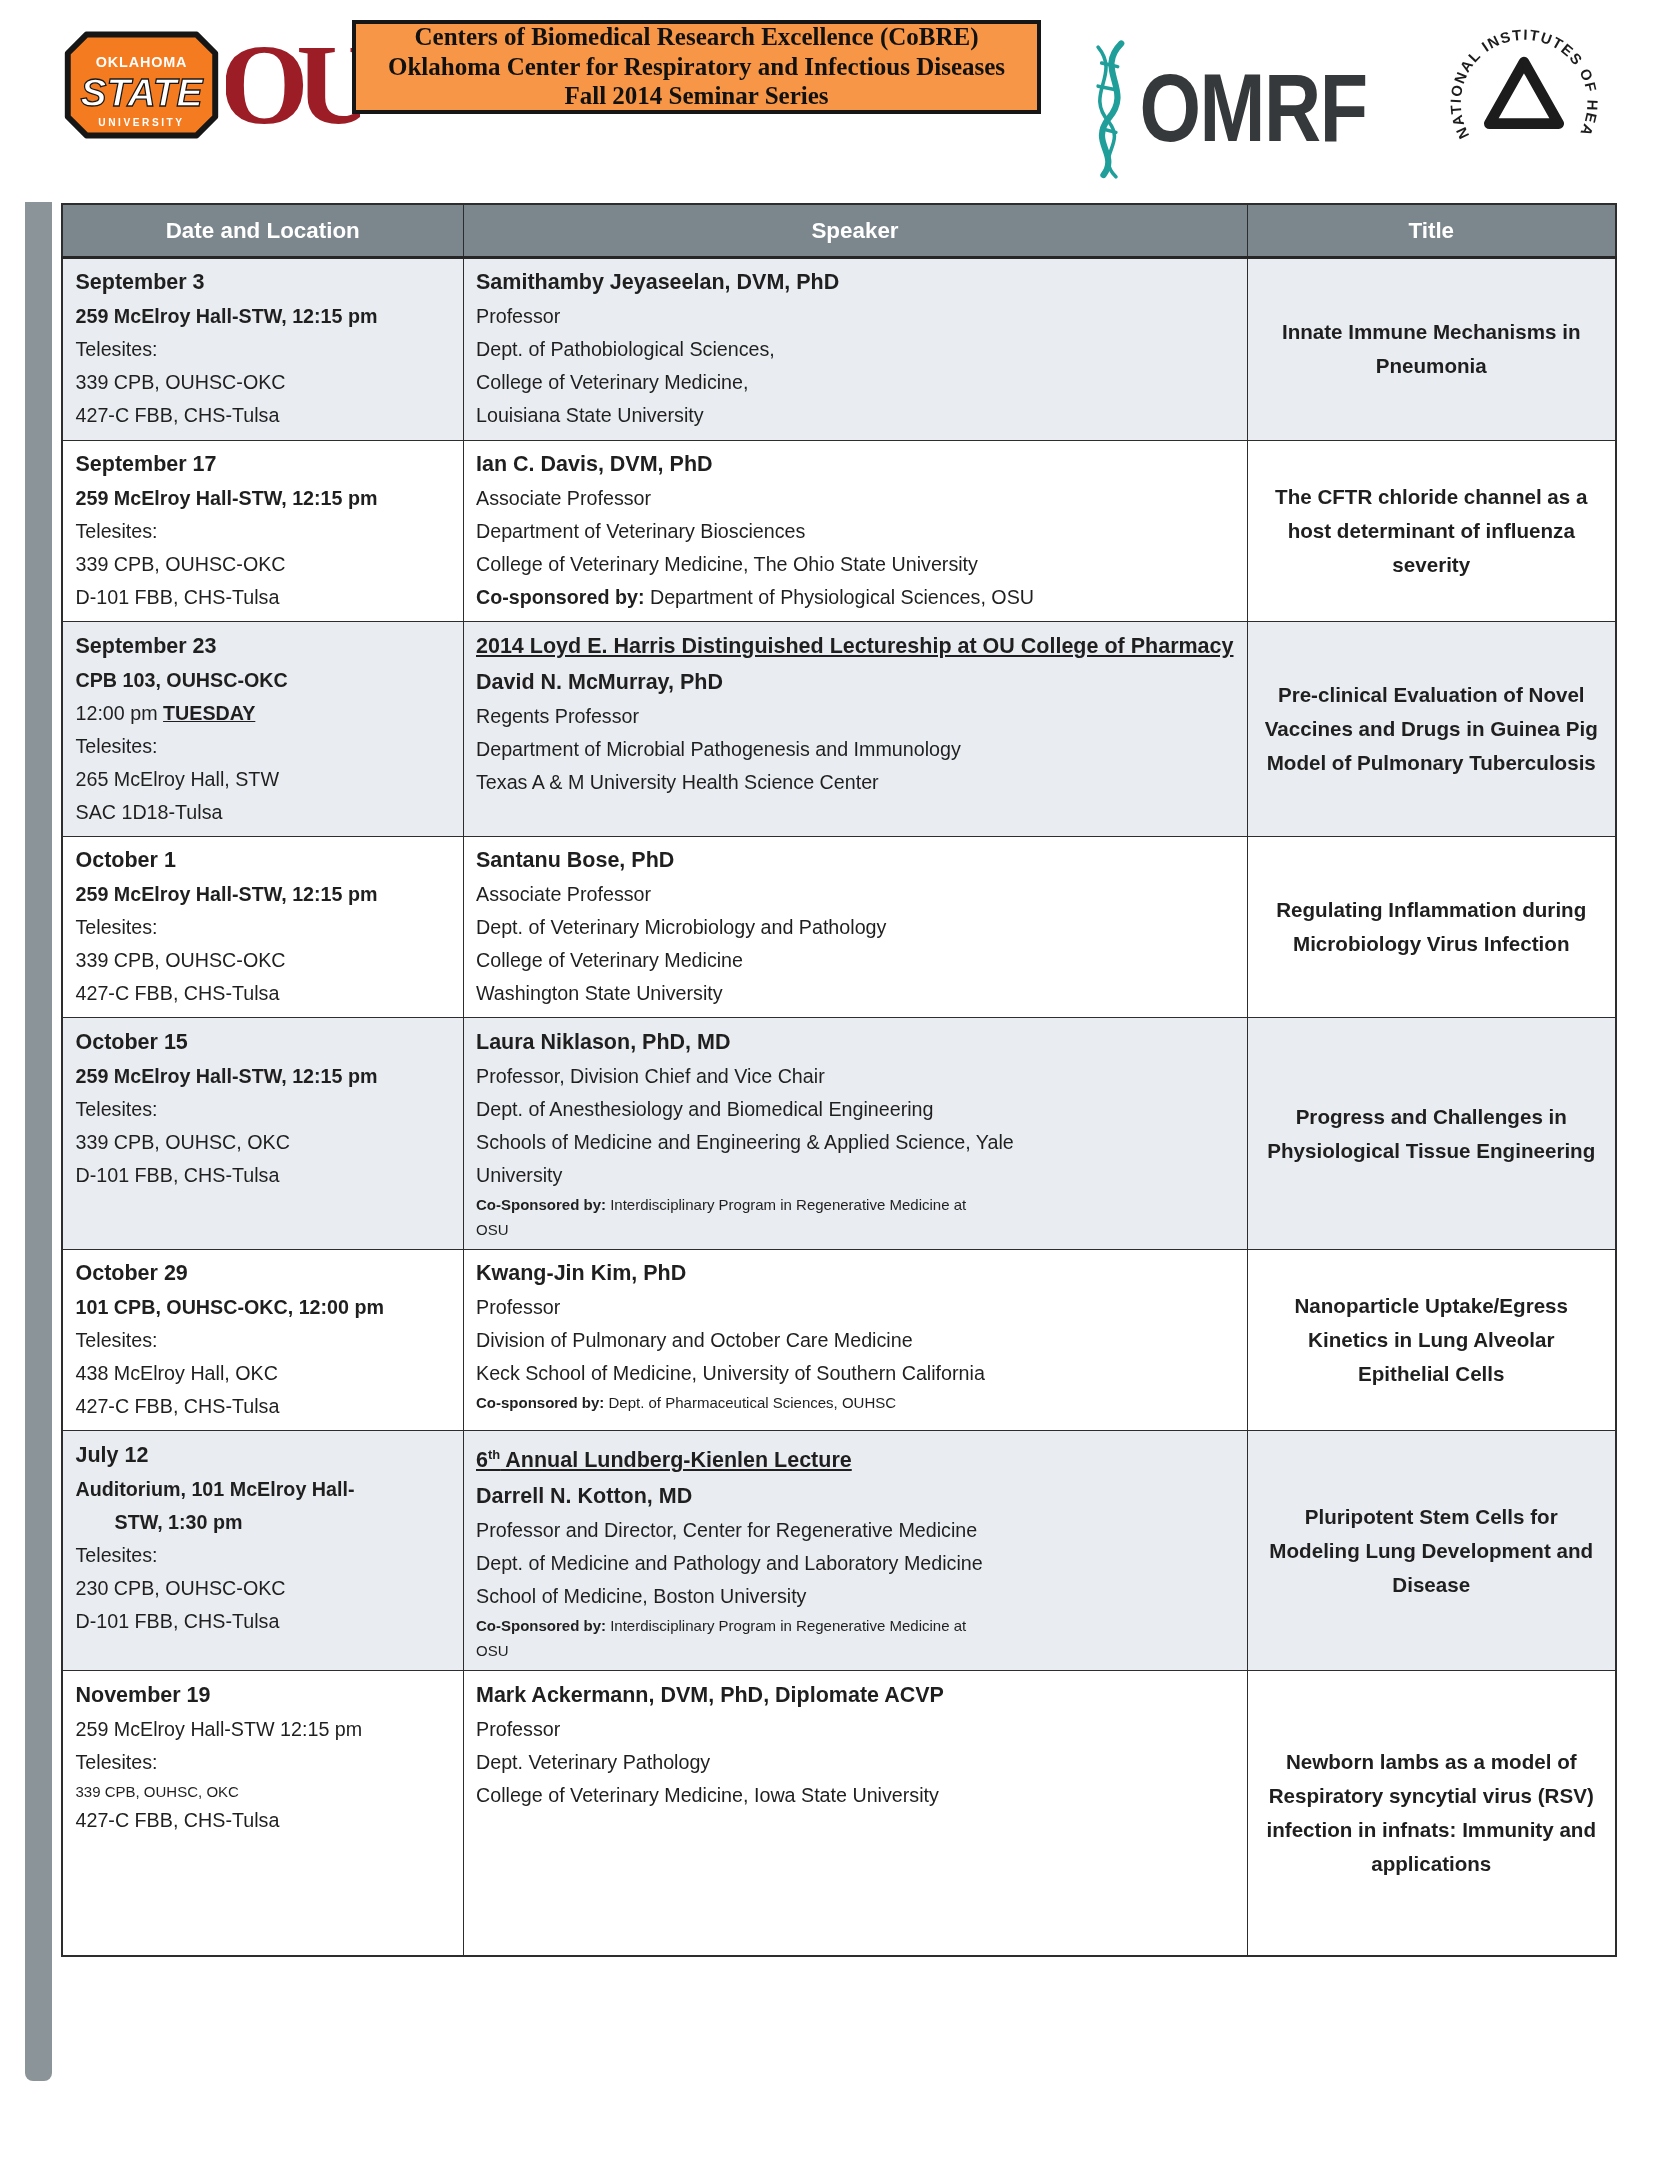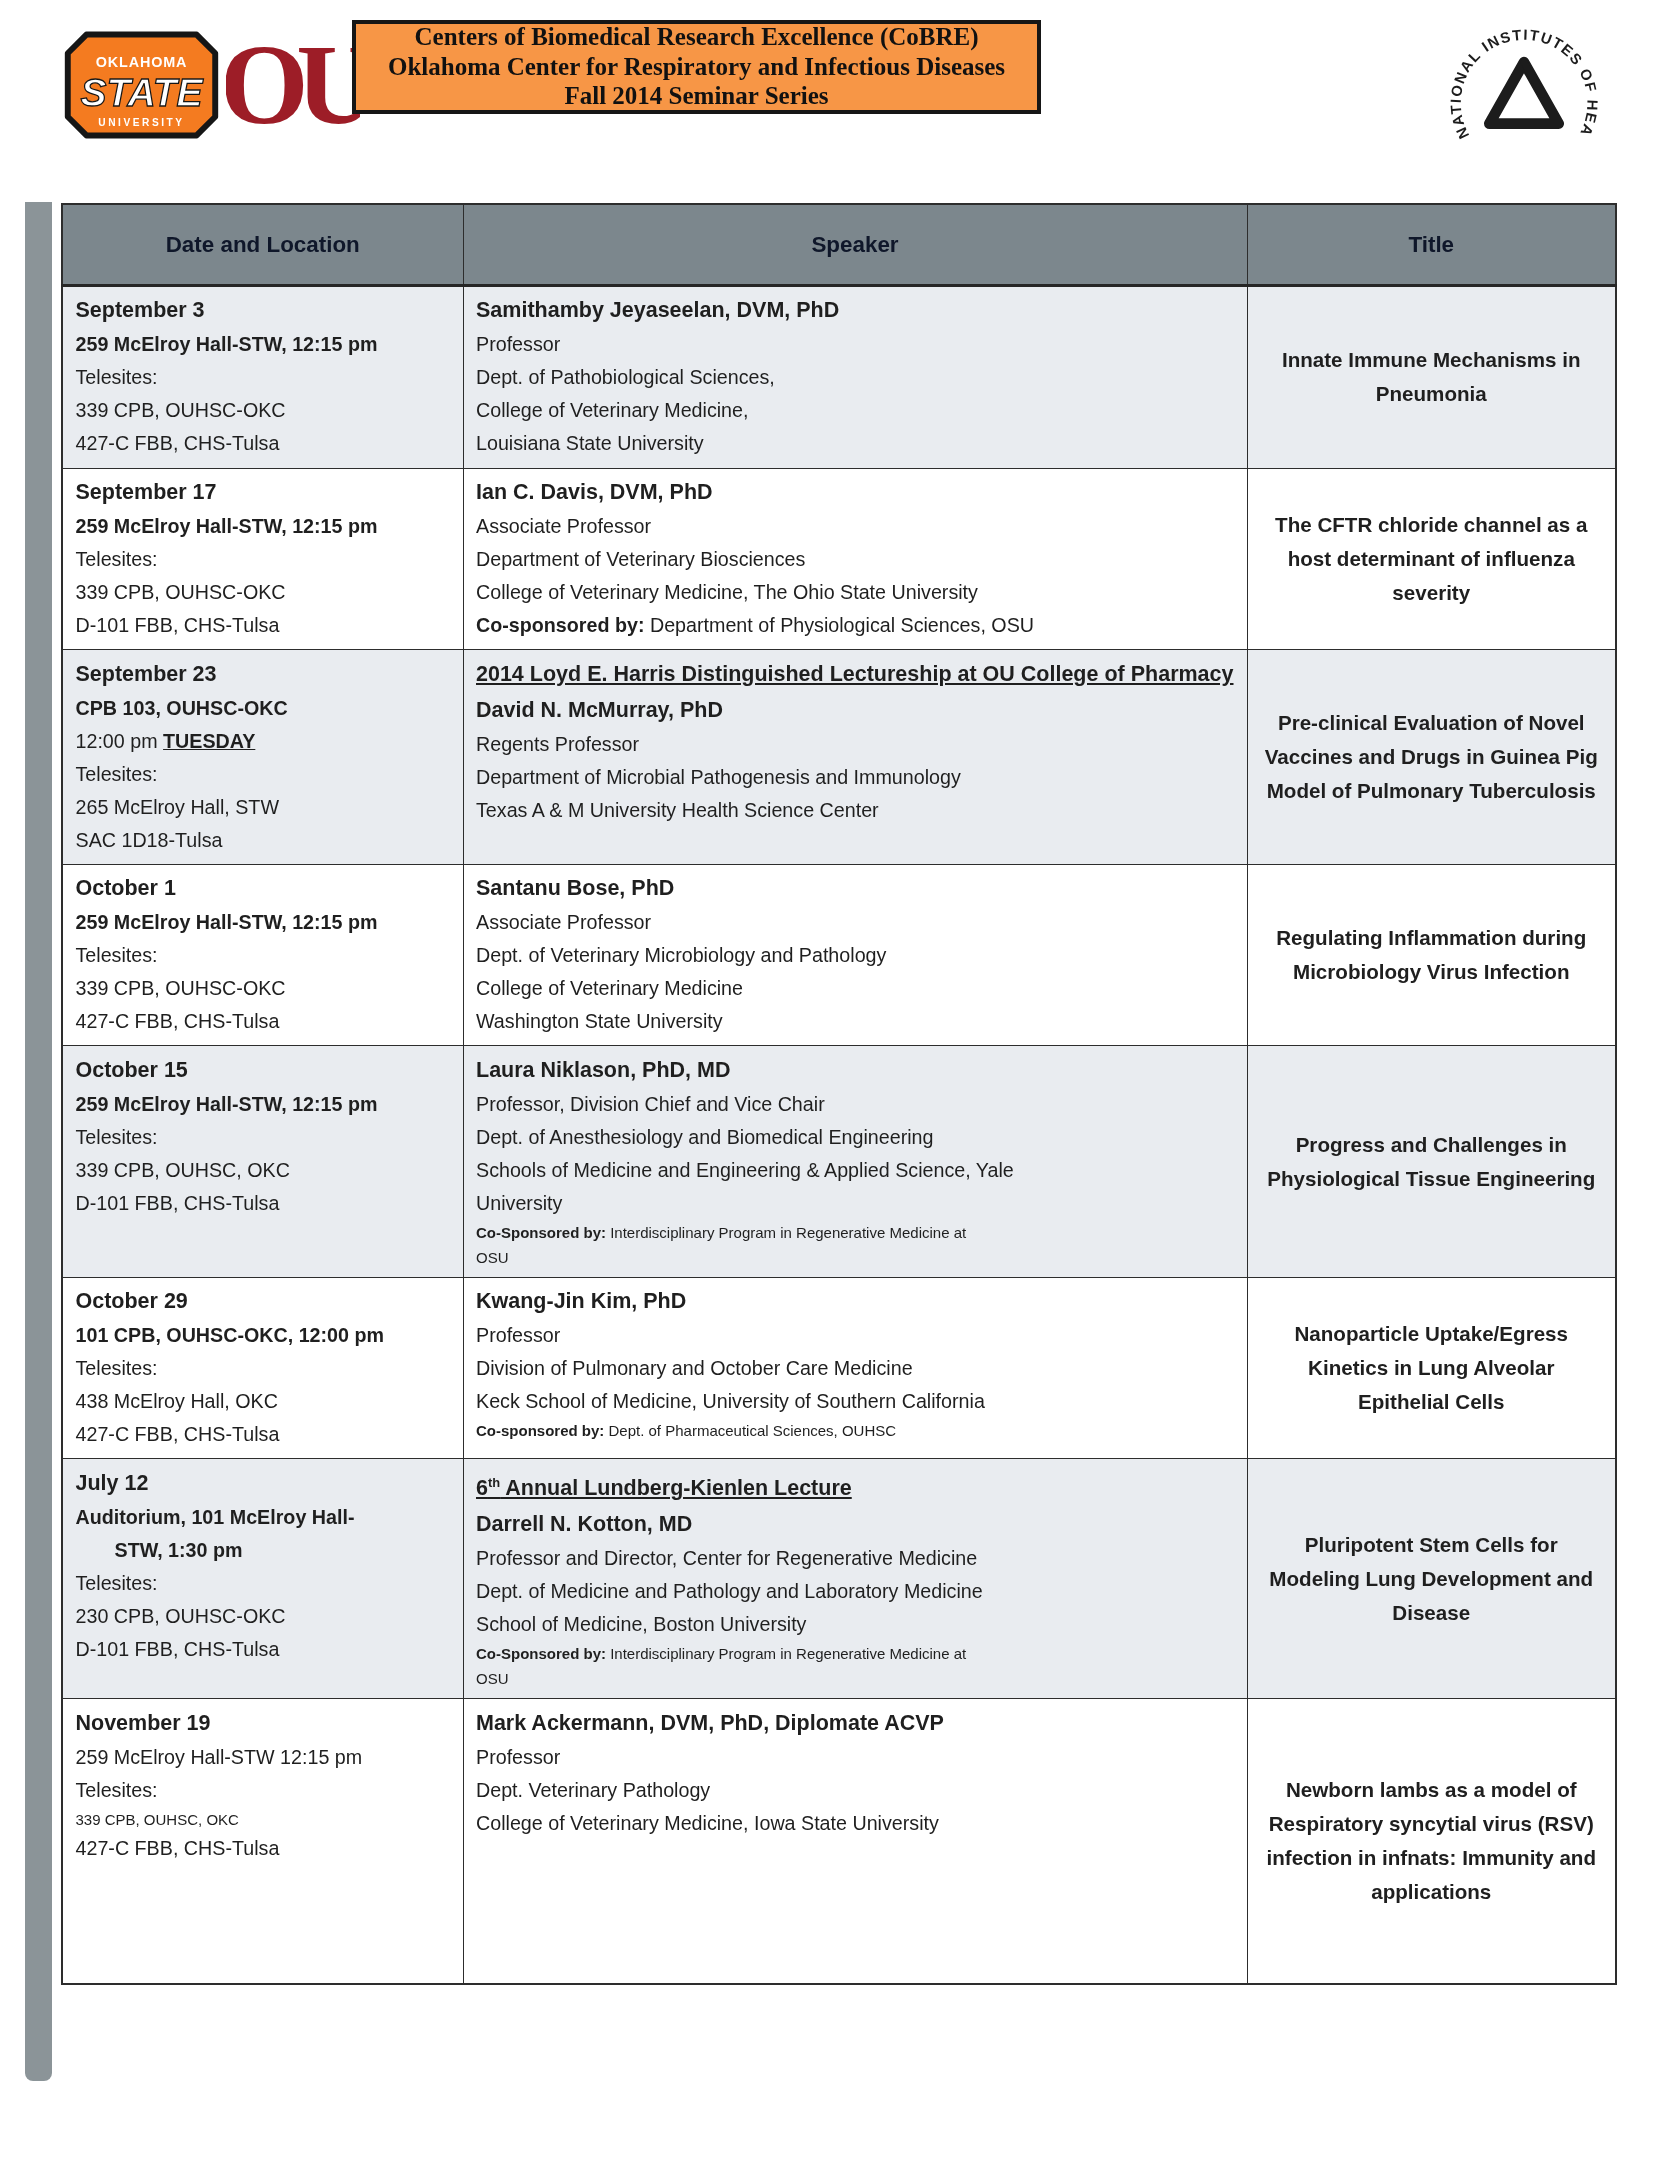--- a/index.html
+++ b/index.html
@@ -17,22 +17,22 @@
   .logo-nih{position:absolute;left:1440px;top:5.4px;}
 
   
   .accent-bar{position:absolute;left:25px;top:202px;width:27px;height:1879px;
               background:#8B9498;border-radius:0 0 8px 8px;}
 
   
   table.sched{position:absolute;left:61px;top:203px;width:1554px;border-collapse:collapse;
               table-layout:fixed;border:2.7px solid #2d2d2d;}
   .sched th,.sched td{border:1.8px solid #2d2d2d;padding:5.4px 10.7px 7.2px 12.5px;vertical-align:top;}
-  .sched thead th{background:#7C878D;color:#0f172a;font-size:22.4px;font-weight:bold;
-                  text-align:center;height:41px;vertical-align:middle;padding:19px;
+  .sched thead th{background:#7C878D;color:#ffffff;font-size:22.4px;font-weight:bold;
+                  text-align:center;height:41px;vertical-align:middle;padding:5px;
                   border-bottom:3.6px solid #262626;}
   .sched tbody tr:nth-child(odd){background:#E9ECF0;}
   .sched tbody tr:nth-child(even){background:#ffffff;}
   .sched tbody tr:last-child td{height:269px;}
   td.title-cell{vertical-align:middle;text-align:center;font-weight:bold;
                 font-size:20.6px;line-height:34px;padding:7.2px 14.3px;}
   .ln{font-size:19.7px;line-height:33px;}
   .big{font-size:21.5px;line-height:36px;}
   .b{font-weight:bold;}
   .u{text-decoration:underline;}
@@ -59,20 +59,30 @@
       <text x="75" y="112" text-anchor="middle" font-family="Liberation Serif, serif" font-size="128" font-weight="bold" letter-spacing="-14" fill="#9D1D27">OU</text>
     </svg>
   </div>
 
   <div class="banner">
     <div>Centers of Biomedical Research Excellence (CoBRE)</div>
     <div>Oklahoma Center for Respiratory and Infectious Diseases</div>
     <div>Fall 2014 Seminar Series</div>
   </div>
 
+  <div class="logo-omrf">
+    <svg width="64" height="143" viewBox="0 0 72 160">
+      <path d="M52,8 C22,38 66,60 38,92 C16,120 50,132 32,156" stroke="#1F9E9A" stroke-width="7" fill="none" stroke-linecap="round"></path>
+      <path d="M26,12 C52,44 10,64 38,96 C58,122 22,134 46,158" stroke="#1F9E9A" stroke-width="4" fill="none" stroke-linecap="round"></path>
+      <path d="M30,30 L48,34 M26,56 L46,60 M30,104 L46,108" stroke="#1F9E9A" stroke-width="4" stroke-linecap="round"></path>
+    </svg>
+    <svg width="260" height="143" viewBox="0 0 290 160">
+      <text x="0" y="118" font-size="108" font-weight="bold" fill="#36393B" letter-spacing="-2" transform="scale(0.82,1)">OMRF</text>
+    </svg>
+  </div>
 
   <div class="logo-nih">
     <svg width="168" height="168" viewBox="0 0 170 170">
       <defs>
         <path id="nihArc" d="M 30,132 A 64,64 0 1 1 140,132" fill="none"></path>
       </defs>
       <text font-size="15" font-weight="bold" fill="#1c1c1c" letter-spacing="1.5">
         <textPath href="#nihArc">NATIONAL INSTITUTES OF HEALTH</textPath>
       </text>
       <path d="M85,58 L120,120 H50 Z" fill="none" stroke="#1c1c1c" stroke-width="11" stroke-linejoin="round"></path>

